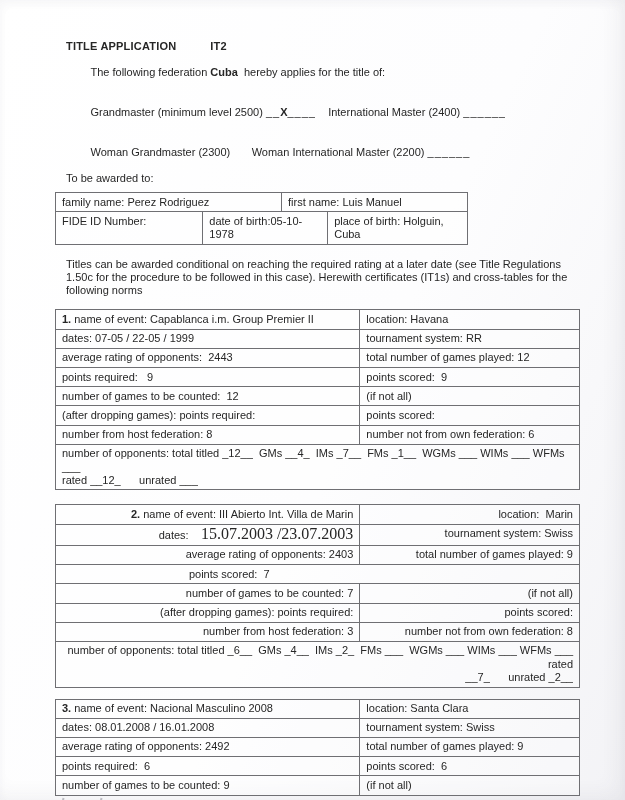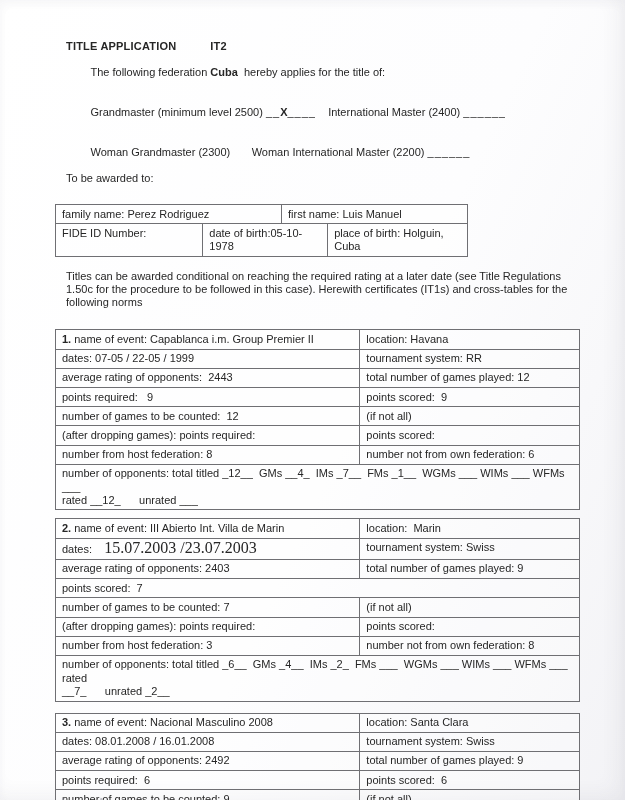--- a/index.html
+++ b/index.html
@@ -15,32 +15,32 @@
     box-shadow: inset -8px -6px 18px rgba(60,60,80,0.06), inset 0 4px 10px rgba(60,60,80,0.03);
   }
   .content { position:absolute; top:40px; left:55px; width:527px; font-size:11px; line-height:13.2px; }
   .indent { margin-left:11px; }
   .b { font-weight:bold; }
   .hline { white-space:pre-wrap; }
   .title-line { font-weight:bold; letter-spacing:.2px; }
   .title-gap { display:inline-block; width:34px; }
   .blank { letter-spacing:1px; }
   
-  .ftable { margin-top:19px; border-top:1px solid #6f6f73; }
+  .ftable { margin-top:7px; border-top:1px solid #6f6f73; }
   .trow { display:flex; border:1px solid #6f6f73; border-top:none; background:rgba(255,255,255,0.35); }
   .tcell { padding:2.5px 6px 2.5px 6px; white-space:pre-wrap; border-left:1px solid #6f6f73; min-height:13px; }
   .tcell:first-child { border-left:none; }
   .applicant { width:413px; }
   .evt { width:525px; }
   .evt .c-l { width:58%; box-sizing:border-box; }
   .evt .c-r { width:42%; box-sizing:border-box; }
   .c-full { width:100%; box-sizing:border-box; }
   .evt-num { font-weight:bold; margin-right:3px; }
   .note { margin:13px 0 0 11px; width:514px; white-space:pre-wrap; }
-  .m-t1 { margin-top:20px; } .m-t2 { margin-top:8px; } .m-t3 { margin-top:11px; }
+  .m-t1 { margin-top:12px; } .m-t2 { margin-top:14px;text-align:right; } .m-t3 { margin-top:11px; }
   .serif-date { font-family:"Liberation Serif", serif; font-size:16px; }
   .cutoff-marks { position:absolute; left:62px; top:789px; opacity:.55; }
   .cutoff-marks i { display:inline-block; width:2px; height:5px; background:#8d8d97; margin-right:36px; transform:rotate(12deg); }
 </style>
 </head>
 <body>
 
 <div class="page">
   <div class="content">
 

